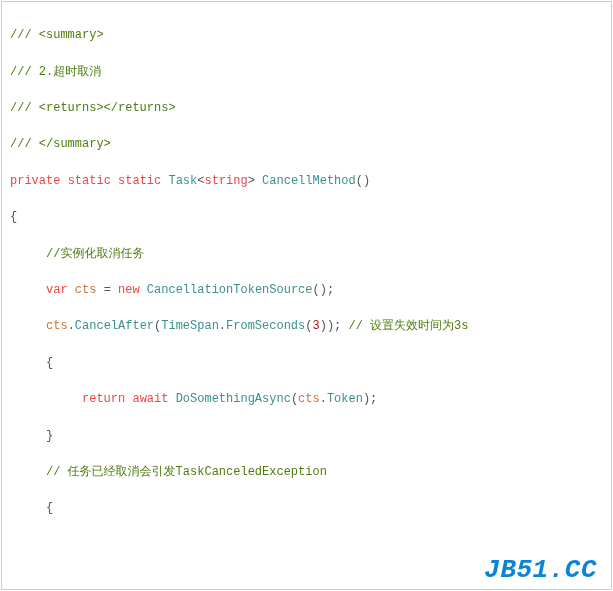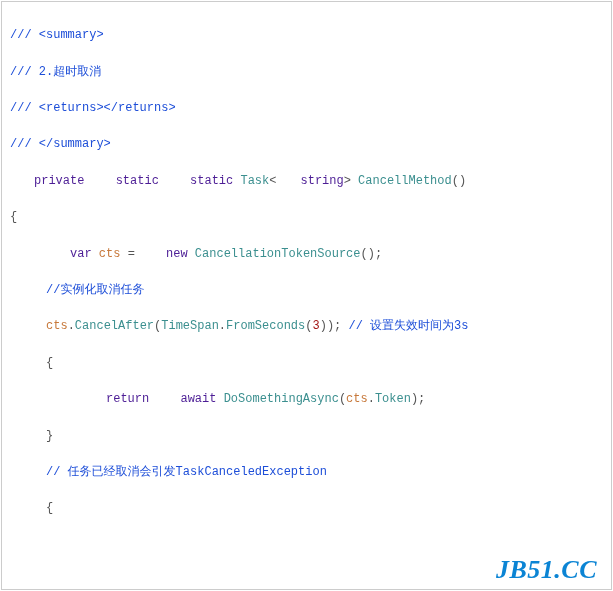--- a/index.html
+++ b/index.html
@@ -19,51 +19,51 @@
     background: #fff;
     padding: 6px 8px 6px 8px;
     font-family: Consolas, "Courier New", monospace;
     font-size: 12px;
     line-height: 18.2px;
     color: #555;
     position: relative;
     white-space: pre;
   }
   .codebox .line { display: block; }
-  .c-key   { color: #4c1d95; margin-left: 24px; }  
+  .c-key   { color: #ef4444; }  
   .c-type  { color: #3b8f8f; }  
   .c-id    { color: #c7783a; }  
   .c-num   { color: #a31515; }
-  .c-cmt   { color: #1d4ed8; }  
+  .c-cmt   { color: #4d7c0f; }  
   .c-punc  { color: #555; }
   .watermark {
     position: absolute;
     right: 14px;
     bottom: 10px;
-    font-family: Liberation Serif, serif;
+    font-family: Liberation Mono, monospace;
     font-weight: 900;
     font-style: italic;
     font-size: 26px;
     letter-spacing: 0.5px;
     color: #0b84d4;
     user-select: none;
   }
 </style>
 </head>
 <body>
 
 <div class="codebox">
 <span class="line"><span class="c-cmt">/// &lt;summary&gt;</span></span>
 <span class="line"><span class="c-cmt">/// 2.超时取消</span></span>
 <span class="line"><span class="c-cmt">/// &lt;returns&gt;&lt;/returns&gt;</span></span>
 <span class="line"><span class="c-cmt">/// &lt;/summary&gt;</span></span>
 <span class="line"><span class="c-key">private</span> <span class="c-key">static</span> <span class="c-key">static</span> <span class="c-type">Task</span><span class="c-punc">&lt;</span><span class="c-key">string</span><span class="c-punc">&gt;</span> <span class="c-type">CancellMethod</span><span class="c-punc">()</span></span>
 <span class="line"><span class="c-punc">{</span></span>
+<span class="line">     <span class="c-cmt">//实例化取消任务</span></span>
 <span class="line">     <span class="c-key">var</span> <span class="c-id">cts</span><span class="c-punc"> = </span><span class="c-key">new</span> <span class="c-type">CancellationTokenSource</span><span class="c-punc">()</span><span class="c-punc">;</span></span>
-<span class="line">     <span class="c-cmt">//实例化取消任务</span></span>
 <span class="line">     <span class="c-id">cts</span><span class="c-punc">.</span><span class="c-type">CancelAfter</span><span class="c-punc">(</span><span class="c-type">TimeSpan</span><span class="c-punc">.</span><span class="c-type">FromSeconds</span><span class="c-punc">(</span><span class="c-num">3</span><span class="c-punc">)</span><span class="c-punc">)</span><span class="c-punc">;</span> <span class="c-cmt">// 设置失效时间为3s</span></span>
 <span class="line">     <span class="c-punc">{</span></span>
 <span class="line">          <span class="c-key">return</span> <span class="c-key">await</span> <span class="c-type">DoSomethingAsync</span><span class="c-punc">(</span><span class="c-id">cts</span><span class="c-punc">.</span><span class="c-type">Token</span><span class="c-punc">)</span><span class="c-punc">;</span></span>
 <span class="line">     <span class="c-punc">}</span></span>
 <span class="line">     <span class="c-cmt">// 任务已经取消会引发TaskCanceledException</span></span>
 <span class="line">     <span class="c-punc">{</span></span>
 
 
 
 

